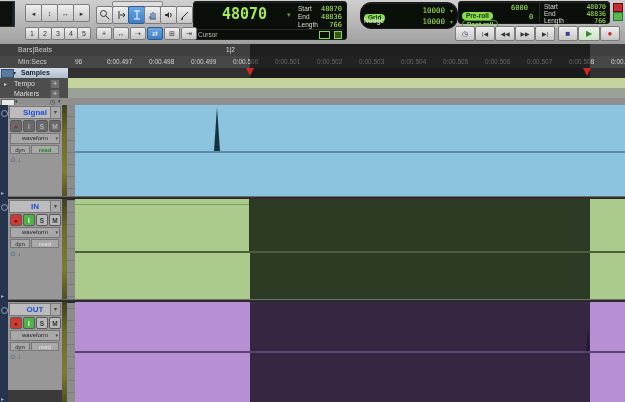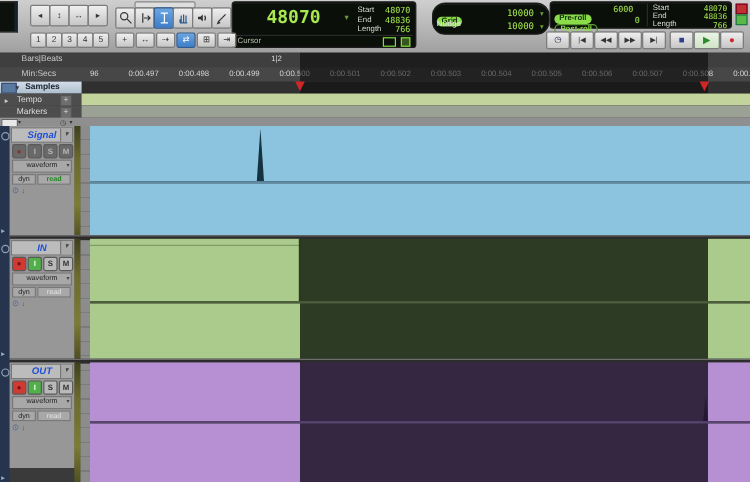--- a/index.html
+++ b/index.html
@@ -45,21 +45,21 @@
   .navdot{position:absolute;left:1px;width:5px;height:5px;border:1px solid #8fa0b8;border-radius:50%;}
   .navarr{position:absolute;left:1px;color:#9ab0c8;font-size:6px;line-height:6px;}
   .colorstrip{position:absolute;left:62px;width:5px;
     background:linear-gradient(#3f3f1f,#6b6b2d 30%,#7c7c33 70%,#4f4f22);}
   #gutter{left:67px;top:105px;width:8px;height:297px;background:#8c8c8c;
     background-image:repeating-linear-gradient(#8c8c8c 0 11px,#7b7b7b 11px 12px);}
   .sep{left:8px;width:617px;background:#2c2c2c;border-top:1px solid #6e6e6e;}
   
   .thead{position:absolute;left:8px;width:54px;background:#979797;border-right:1px solid #6b6b6b;}
   .tname{position:relative;margin:1px;height:11px;background:#bcbcbc;border:1px solid #787878;
-    color:#1f4fd8;font-weight:bold;font-size:8px;text-align:center;line-height:11px;font-style:italic;}
+    color:#1f4fd8;font-weight:bold;font-size:8px;text-align:center;line-height:11px;}
   .tname .pl{position:absolute;right:0;top:0;width:9px;height:11px;background:#a9a9a9;
     border-left:1px solid #787878;color:#444;font-size:6px;line-height:11px;font-weight:normal;}
   .btnrow{position:relative;margin:0 1px;height:12px;display:flex;gap:1px;padding-left:1px;}
   .sq{width:11px;height:10px;border:1px solid #5a5a5a;border-radius:2px;font-size:6.5px;
     font-weight:bold;display:flex;align-items:center;justify-content:center;}
   .sq.off{background:#696969;color:#b5b5b5;}
   .sq.rec-off{background:#696969;color:#8a3030;}
   .sq.rec-on{background:#cf3b33;color:#7a1010;}
   .sq.in-on{background:#52b04a;color:#eaffea;}
   .sq.gry{background:#b9b9b9;color:#333;}

